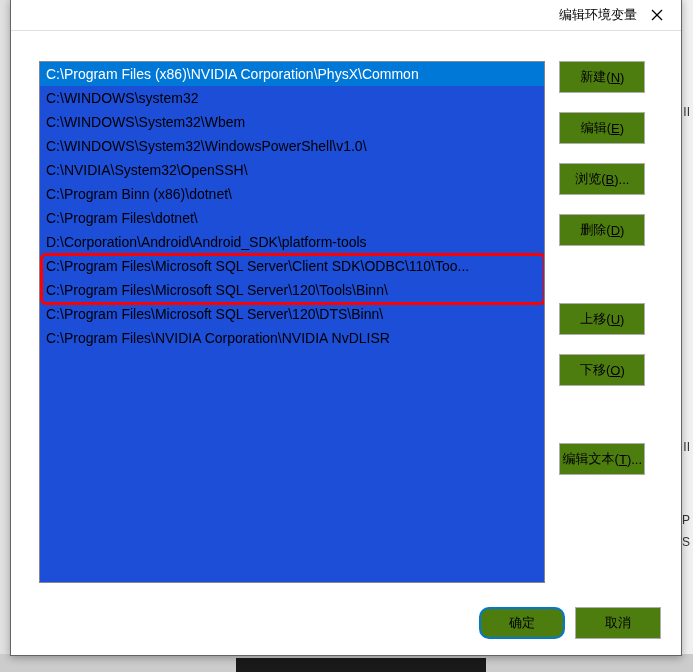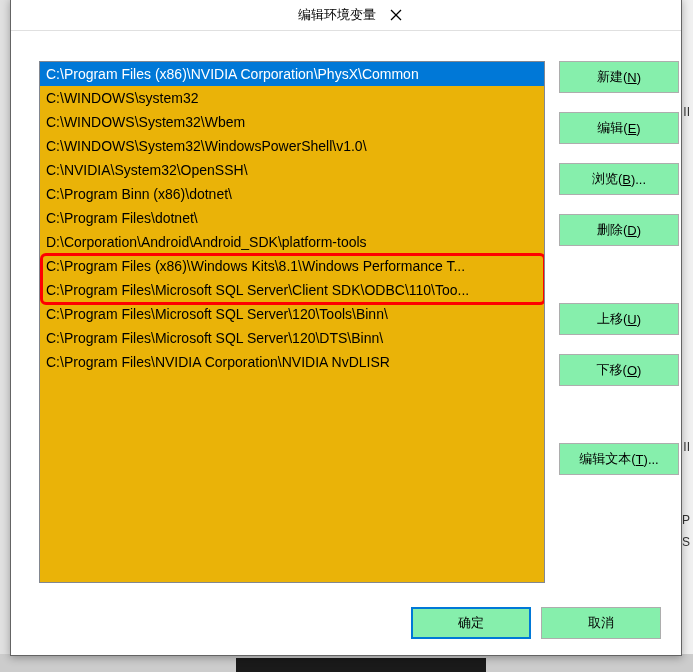--- a/index.html
+++ b/index.html
@@ -25,21 +25,21 @@
       background: #ffffff;
       border: 1px solid #646464;
       box-shadow: 0 2px 8px rgba(0,0,0,0.3);
       display: flex;
       flex-direction: column;
     }
     .titlebar {
       height: 32px;
       display: flex;
       align-items: center;
-      justify-content: center;
+      justify-content: flex-end;
       padding: 0 4px 0 26px;
       border-bottom: 1px solid #e0e0e0;
       font-size: 13px;
     }
     .titlebar-title {
       color: #000;
     }
     .close-btn {
       width: 40px;
       height: 28px;
@@ -57,21 +57,21 @@
       display: flex;
       flex-direction: row;
       padding: 30px 20px 10px 28px;
       gap: 14px;
       position: relative;
     }
     .listbox {
       width: 508px;
       height: 522px;
       border: 1px solid #828790;
-      background: #eab308;
+      background: #1d4ed8;
       overflow: hidden;
       position: relative;
     }
     .list-item {
       height: 24px;
       line-height: 24px;
       padding: 0 6px;
       font-size: 14px;
       color: #000;
       white-space: nowrap;
@@ -91,35 +91,36 @@
       border-radius: 6px;
       pointer-events: none;
     }
     .sidebar-buttons {
       display: flex;
       flex-direction: column;
       gap: 19px;
       width: 102px;
     }
     .btn {
-      width: 120px;
+      width: 86px;
       height: 32px;
-      background: #86efac;
+      background: #4d7c0f;
       border: 1px solid #adadad;
       font-family: inherit;
       font-size: 13px;
       color: #000;
       cursor: pointer;
       display: flex;
       align-items: center;
       justify-content: center;
     }
     .btn-default {
       border-color: #0078d7;
       border-width: 2px;
+      border-radius: 10px;
     }
     .bottom-buttons {
       position: absolute;
       bottom: 16px;
       right: 20px;
       display: flex;
       gap: 10px;
     }
     .underline {
       text-decoration: underline;
@@ -184,21 +185,20 @@
     <div class="listbox">
 
       <div class="list-item selected">C:\Program Files (x86)\NVIDIA Corporation\PhysX\Common</div>
       <div class="list-item">C:\WINDOWS\system32</div>
       <div class="list-item">C:\WINDOWS\System32\Wbem</div>
       <div class="list-item">C:\WINDOWS\System32\WindowsPowerShell\v1.0\</div>
       <div class="list-item">C:\NVIDIA\System32\OpenSSH\</div>
       <div class="list-item">C:\Program Binn (x86)\dotnet\</div>
       <div class="list-item">C:\Program Files\dotnet\</div>
       <div class="list-item">D:\Corporation\Android\Android_SDK\platform-tools</div>
-      <div class="list-item">C:\Program Files (x86)\Windows Kits\8.1\Windows Performance T...</div>
       <div class="list-item">C:\Program Files\Microsoft SQL Server\Client SDK\ODBC\110\Too...</div>
       <div class="list-item">C:\Program Files\Microsoft SQL Server\120\Tools\Binn\</div>
       <div class="list-item">C:\Program Files\Microsoft SQL Server\120\DTS\Binn\</div>
       <div class="list-item">C:\Program Files\NVIDIA Corporation\NVIDIA NvDLISR</div>
       <div class="highlight-box" style="top:191px;height:52px"></div>
     </div>
 
     <div class="sidebar-buttons">
       <button class="btn">
         <span>新建(</span>

